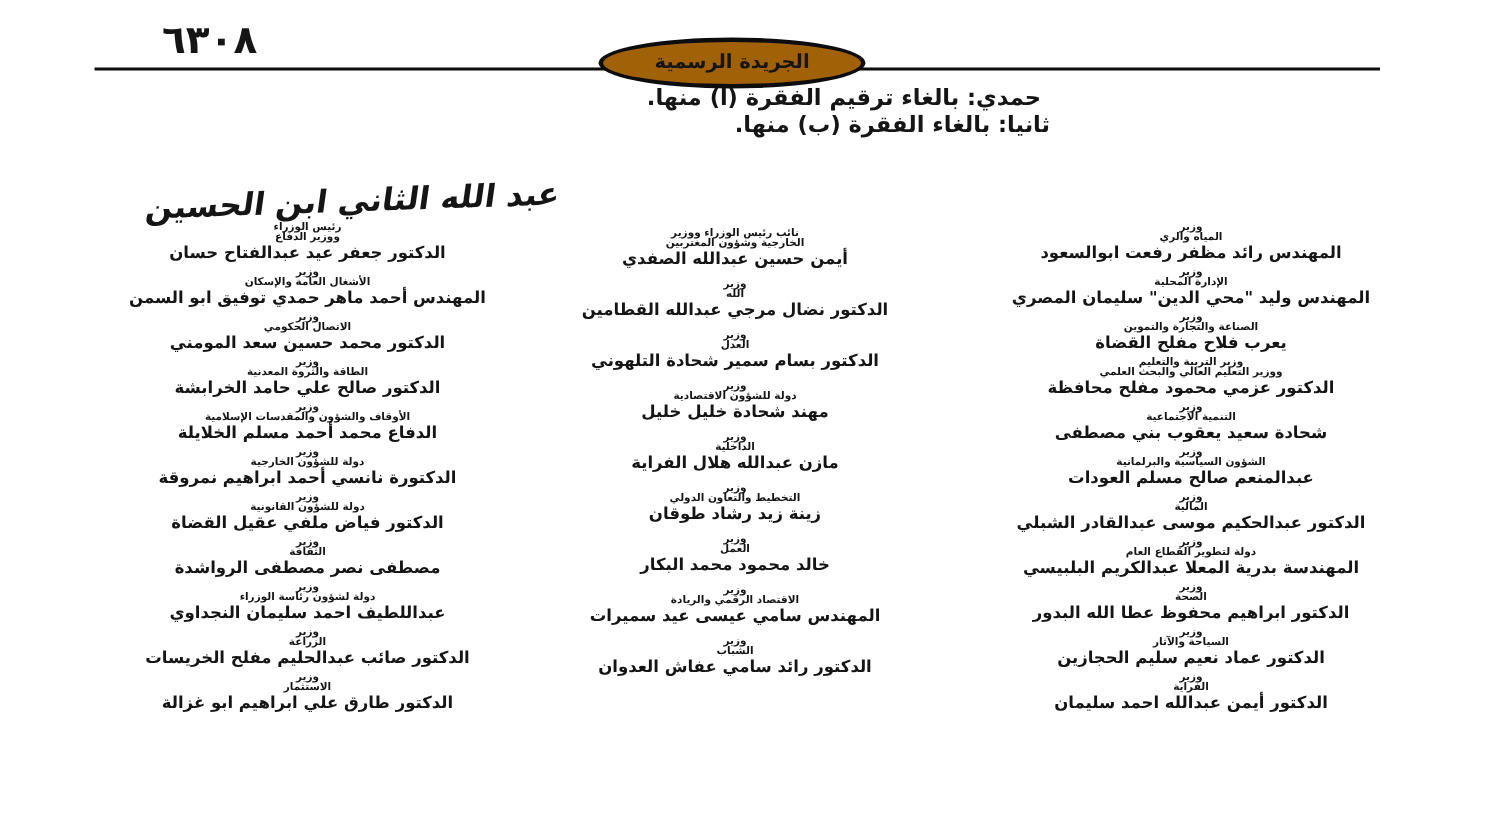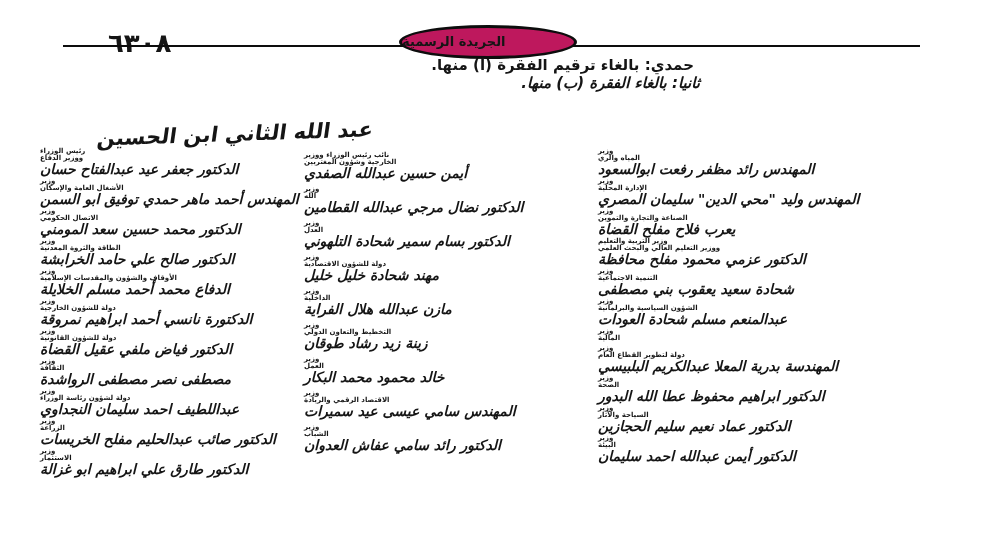--- a/index.html
+++ b/index.html
@@ -8,88 +8,87 @@
     width:994px;height:559px;
     background:#ffffff;
     overflow:hidden;
     font-family:"DejaVu Sans", sans-serif;
     color:#151515;
     direction:rtl;
   }
   
   .pagenum{
     position:absolute;
-    left:108px;top:28px;
+    left:108px;top:12px;
     font-size:26px;font-weight:700;
     letter-spacing:16px;
     direction:ltr;
   }
   .rule{
     position:absolute;
     left:63px;top:45px;
     width:857px;height:2px;
     background:#0d0d0d;
   }
   .badge{
     position:absolute;
     left:399px;top:25px;
     width:178px;height:34px;
-    background:#be185d;
+    background:#a16207;
     border:3px solid #0d0d0d;
     border-radius:50%;
-    display:flex;align-items:center;justify-content:flex-end;
+    display:flex;align-items:center;justify-content:center;
     z-index:3;
     box-sizing:border-box;
   }
   .badge-label{
     font-size:13px;font-weight:700;
     transform:translateY(-1px);
   }
   
   .article{
     position:absolute;
     top:56px;right:124px;
     width:760px;
     font-weight:700;
     font-size:15px;
     line-height:18px;
     text-align:right;
   }
   .article .l2{margin-right:176px;}
-  .article .l3{margin-right:170px;font-style:italic;}
+  .article .l3{margin-right:170px;}
   
   .signature{
     position:absolute;
     left:98px;top:122px;
     font-size:21px;
     font-weight:700;
     transform:skewX(-10deg) rotate(-2deg);
     white-space:nowrap;
   }
   
   .col{
     position:absolute;
-    text-align:left;
+    text-align:center;
   }
   .col-right{left:598px;top:148px;width:392px;}
-  .col-middle{left:304px;top:152px;width:336px;}
+  .col-middle{left:322px;top:152px;width:336px;}
   .col-left{left:40px;top:148px;width:330px;}
   .entry{margin-bottom:3px;}
   .col-middle .entry{margin-bottom:7px;}
   .m-title{
     font-size:7px;
     line-height:7px;
     font-weight:700;
   }
   .m-name{
-    font-size:14px;
+    font-size:11px;
     line-height:12px;
     font-weight:700;
     margin-top:1px;
-    font-style:italic;
   }
 </style>
 </head>
 <body>
 
 <div class="page">
 
   <div class="pagenum">٦٣٠٨</div>
 
   <div class="rule"></div>
@@ -140,27 +139,28 @@
             <div>وزير</div>
             <div>التنمية الاجتماعية</div>
           </div>
           <div class="m-name">شحادة سعيد يعقوب بني مصطفى</div>
         </div>
         <div class="entry">
           <div class="m-title">
             <div>وزير</div>
             <div>الشؤون السياسية والبرلمانية</div>
           </div>
-          <div class="m-name">عبدالمنعم مسلم شحادة العودات</div>
+          <div class="m-name">عبدالمنعم صالح مسلم العودات</div>
         </div>
         <div class="entry">
           <div class="m-title">
             <div>وزير</div>
             <div>المالية</div>
           </div>
+          <div class="m-name">الدكتور عبدالحكيم موسى عبدالقادر الشبلي</div>
         </div>
         <div class="entry">
           <div class="m-title">
             <div>وزير</div>
             <div>دولة لتطوير القطاع العام</div>
           </div>
           <div class="m-name">المهندسة بدرية المعلا عبدالكريم البلبيسي</div>
         </div>
         <div class="entry">
           <div class="m-title">
@@ -172,21 +172,21 @@
         <div class="entry">
           <div class="m-title">
             <div>وزير</div>
             <div>السياحة والآثار</div>
           </div>
           <div class="m-name">الدكتور عماد نعيم سليم الحجازين</div>
         </div>
         <div class="entry">
           <div class="m-title">
             <div>وزير</div>
-            <div>البيئة</div>
+            <div>الفراية</div>
           </div>
           <div class="m-name">الدكتور أيمن عبدالله احمد سليمان</div>
         </div>
       </div>
     <div class="col col-middle">
         <div class="entry">
           <div class="m-title">
             <div>نائب رئيس الوزراء ووزير</div>
             <div>الخارجية وشؤون المغتربين</div>
           </div>

